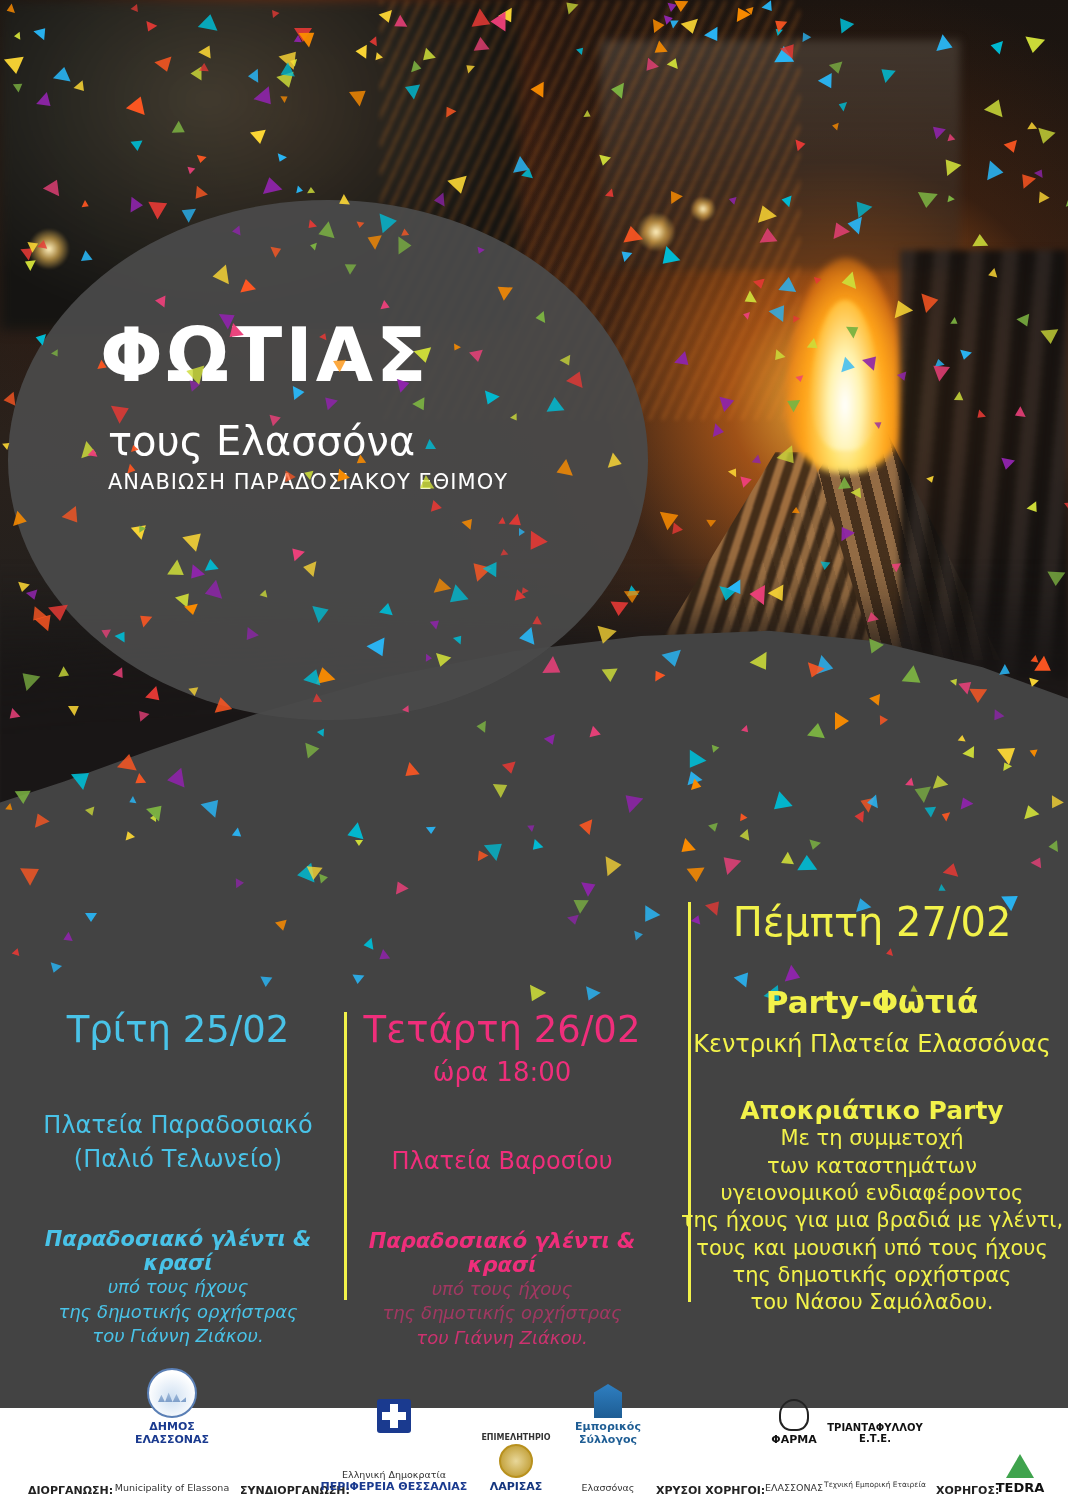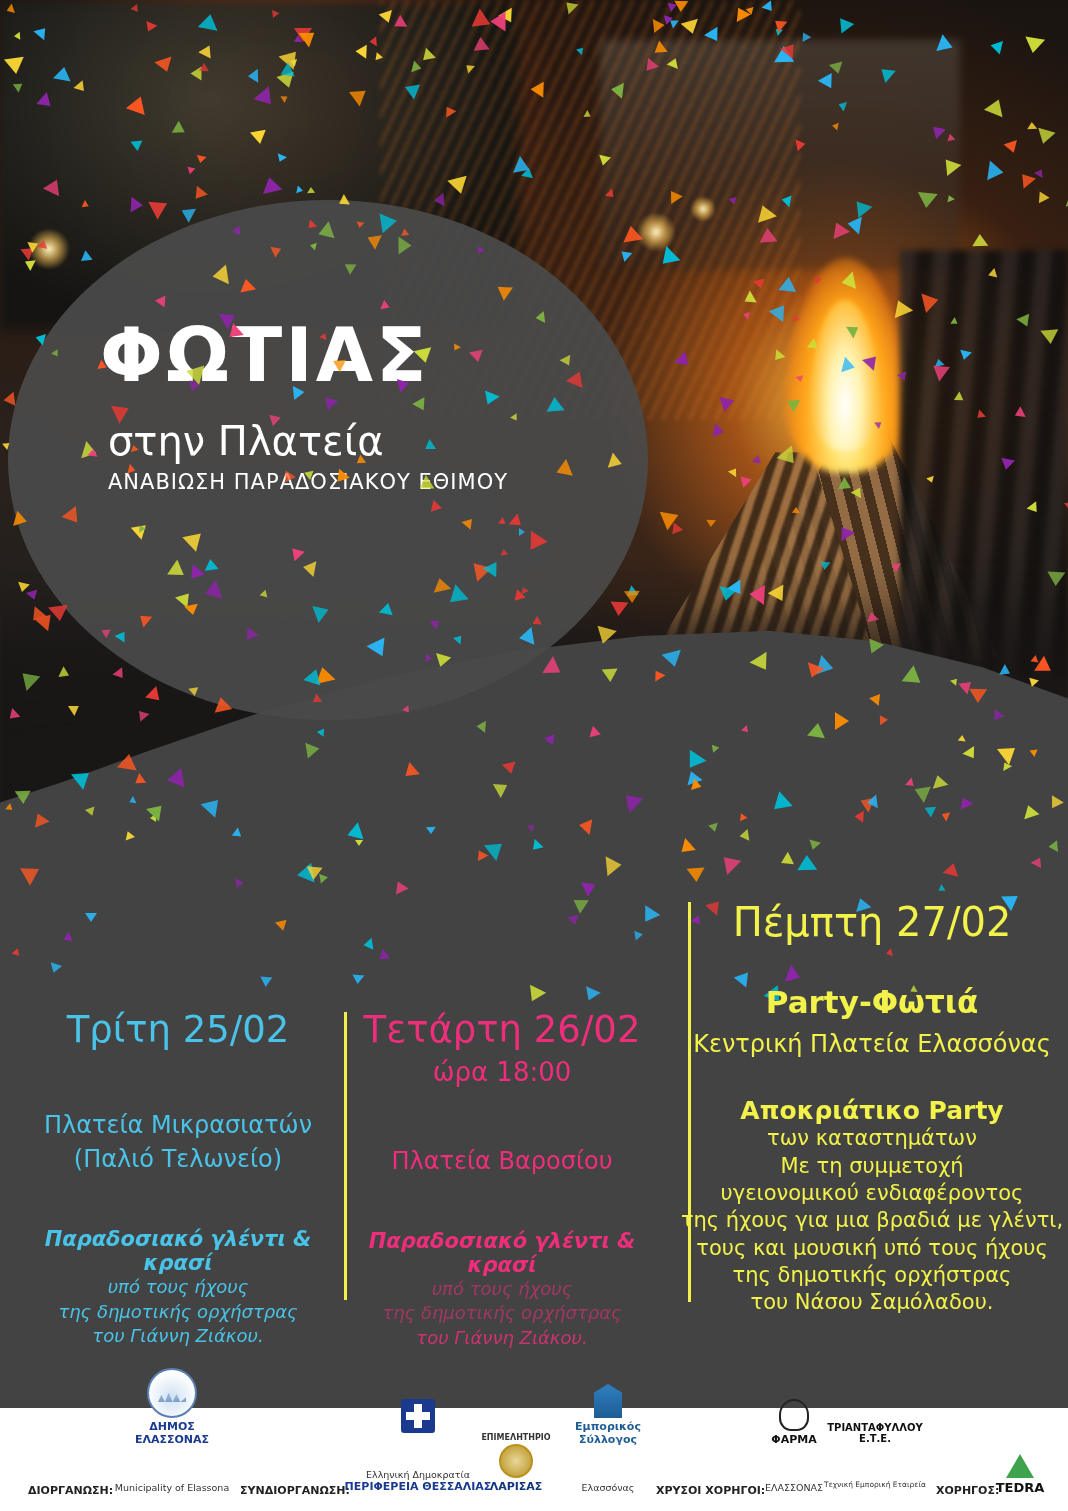--- a/index.html
+++ b/index.html
@@ -196,21 +196,21 @@
     <div class="crowd-right"></div>
     <div class="crowd"></div>
   </div>
 
   <div class="wave"></div>
   <div class="bottom-fill"></div>
 
   <div class="circle"></div>
   <div class="title-wrap">
     <div class="t2">ΦΩΤΙΑΣ</div>
-    <div class="t3">στην Πλατεία</div>
+    <div class="t3">τους Ελασσόνα</div>
     <div class="t4">ΑΝΑΒΙΩΣΗ ΠΑΡΑΔΟΣΙΑΚΟΥ ΕΘΙΜΟΥ</div>
   </div>
 
   <div class="confetti" id="confetti">
       <div class="cf" style="border-left-width: 9.77332px; border-right-width: 9.77332px; border-bottom: 14.66px solid rgb(0, 188, 212); left: 312.791px; top: 604.901px; transform: rotate(69.4892deg); opacity: 0.78;"></div>
       <div class="cf" style="border-left-width: 7.56778px; border-right-width: 7.56778px; border-top: 11.3517px solid rgb(251, 140, 0); left: 652.24px; top: 20.2401px; transform: rotate(264.562deg); opacity: 0.85;"></div>
       <div class="cf" style="border-left-width: 6.1676px; border-right-width: 6.1676px; border-top: 9.2514px solid rgb(255, 87, 34); left: 443.109px; top: 106.353px; transform: rotate(148.89deg); opacity: 0.82;"></div>
       <div class="cf" style="border-left-width: 8.1706px; border-right-width: 8.1706px; border-bottom: 12.2559px solid rgb(41, 182, 246); left: 178.525px; top: 207.066px; transform: rotate(297.353deg); opacity: 0.79;"></div>
       <div class="cf" style="border-left-width: 8.01526px; border-right-width: 8.01526px; border-bottom: 12.0229px solid rgb(124, 179, 66); left: 609.409px; top: 84.4102px; transform: rotate(277.281deg); opacity: 0.98;"></div>
       <div class="cf" style="border-left-width: 4.11225px; border-right-width: 4.11225px; border-bottom: 6.16838px solid rgb(255, 87, 34); left: 129.524px; top: 445.015px; transform: rotate(344.21deg); opacity: 0.92;"></div>
@@ -628,21 +628,21 @@
       <div class="cf" style="border-left-width: 5.1166px; border-right-width: 5.1166px; border-top: 7.6749px solid rgb(41, 182, 246); left: 425.761px; top: 827.084px; transform: rotate(357.962deg); opacity: 0.93;"></div>
       <div class="cf" style="border-left-width: 9.26053px; border-right-width: 9.26053px; border-top: 13.8908px solid rgb(255, 87, 34); left: 804.729px; top: 665.394px; transform: rotate(20.7446deg); opacity: 0.88;"></div>
       <div class="cf" style="border-left-width: 7.445px; border-right-width: 7.445px; border-top: 11.1675px solid rgb(255, 87, 34); left: 1004.87px; top: 142.201px; transform: rotate(341.688deg); opacity: 0.92;"></div>
     </div>
 
   <div class="vsep" id="sep1"></div>
   <div class="vsep" id="sep2"></div>
 
   <div class="col" id="col1">
     <div class="day">Τρίτη 25/02</div>
-    <div class="place">Πλατεία Μικρασιατών</div>
+    <div class="place">Πλατεία Παραδοσιακό</div>
     <div class="place" style="margin-top:2px;">(Παλιό Τελωνείο)</div>
     <div class="ev">Παραδοσιακό γλέντι &amp; κρασί</div>
     <div class="sub">υπό τους ήχους</div>
     <div class="sub">της δημοτικής ορχήστρας</div>
     <div class="sub">του Γιάννη Ζιάκου.</div>
   </div>
 
   <div class="col" id="col2">
     <div class="day">Τετάρτη 26/02</div>
     <div class="hour">ώρα 18:00</div>
@@ -652,42 +652,42 @@
     <div class="sub" style="opacity:.55">υπό τους ήχους</div>
     <div class="sub" style="opacity:.55">της δημοτικής ορχήστρας</div>
     <div class="sub" style="opacity:.8">του Γιάννη Ζιάκου.</div>
   </div>
 
   <div class="col" id="col3">
     <div class="day">Πέμπτη 27/02</div>
     <div class="title2">Party-Φωτιά</div>
     <div class="place">Κεντρική Πλατεία Ελασσόνας</div>
     <div class="ev">Αποκριάτικο Party</div>
+    <div class="sub">Με τη συμμετοχή</div>
     <div class="sub">των καταστημάτων</div>
-    <div class="sub">Με τη συμμετοχή</div>
     <div class="sub">υγειονομικού ενδιαφέροντος</div>
     <div class="sub">της ήχους για μια βραδιά με γλέντι,</div>
     <div class="sub">τους και μουσική υπό τους ήχους</div>
     <div class="sub">της δημοτικής ορχήστρας</div>
     <div class="sub">του Νάσου Σαμόλαδου.</div>
   </div>
 
   <div class="footer">
 
     <div class="lbl" style="left:28px;">ΔΙΟΡΓΑΝΩΣΗ:</div>
 
     <div class="logo" style="left:112px;width:120px;">
       <div class="mark-circle"></div>
       <span class="mini-title">ΔΗΜΟΣ ΕΛΑΣΣΟΝΑΣ</span>
       <span class="cap">Municipality of Elassona</span>
     </div>
 
     <div class="lbl" style="left:240px;">ΣΥΝΔΙΟΡΓΑΝΩΣΗ:</div>
 
-    <div class="logo" style="left:344px;width:148px;">
+    <div class="logo" style="left:320px;width:148px;">
       <div style="width:34px;height:34px;margin:0 auto 3px;background:#1a3a8f;border-radius:3px;position:relative;">
         <div style="position:absolute;left:13px;top:5px;width:8px;height:24px;background:#fff;"></div>
         <div style="position:absolute;left:5px;top:13px;width:24px;height:8px;background:#fff;"></div>
       </div>
       <span class="cap">Ελληνική Δημοκρατία</span>
       <span class="mini-title">ΠΕΡΙΦΕΡΕΙΑ ΘΕΣΣΑΛΙΑΣ</span>
     </div>
 
     <div class="logo" style="left:470px;width:92px;">
       <span class="cap" style="font-size:8px;font-weight:bold;">ΕΠΙΜΕΛΗΤΗΡΙΟ</span>

